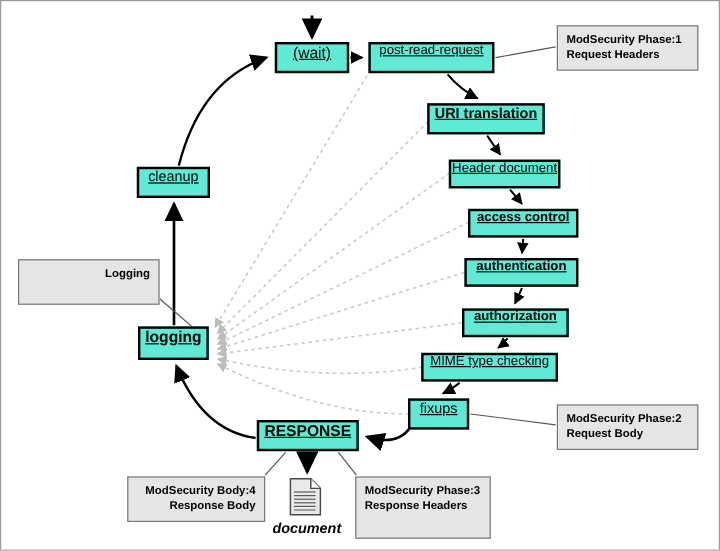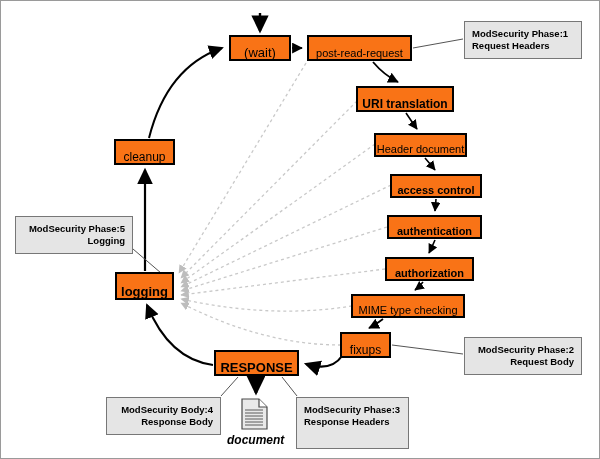--- a/index.html
+++ b/index.html
@@ -9,26 +9,27 @@
     width:600px;height:459px;
     background:#ffffff;
     box-sizing:border-box;
     border:1px solid #9a9a9a;
     overflow:hidden;
   }
   #svg-layer{position:absolute;left:0;top:0;width:600px;height:459px;}
   .node{
     position:absolute;
     box-sizing:border-box;
-    background:#f97316;
+    background:#5eead4;
     border:2px solid #000000;
-    display:flex;align-items:flex-end;justify-content:center;
+    display:flex;align-items:flex-start;justify-content:center;
     color:#000000;
     white-space:nowrap;
     z-index:3;
+    text-decoration:underline;
   }
   .node span{display:block;line-height:1;}
   .note{
     position:absolute;
     box-sizing:border-box;
     background:#e5e5e5;
     border:1px solid #777777;
     color:#000000;
     font-size:9.5px;
     font-weight:bold;
@@ -189,24 +190,23 @@
   </div>
   <div class="node" id="n-cleanup" style="left: 113px; top: 138px; width: 61px; height: 26px; font-size: 12px; font-weight: 400;">
     <span>cleanup</span>
   </div>
 
   <div class="note" id="note-phase1" style="left: 463px; top: 20px; width: 118px; height: 38px;">
     <div>ModSecurity Phase:1</div>
     <div>Request Headers</div>
   </div>
   <div class="note right" id="note-phase5" style="left: 14px; top: 215px; width: 118px; height: 38px;">
-    <div>ModSecurity Phase:5</div>
     <div>Logging</div>
   </div>
-  <div class="note" id="note-phase2" style="left: 463px; top: 336px; width: 118px; height: 38px; text-align: right;">
+  <div class="note" id="note-phase2" style="left: 463px; top: 336px; width: 118px; height: 38px;">
     <div>ModSecurity Phase:2</div>
     <div>Request Body</div>
   </div>
   <div class="note right" id="note-phase4" style="left: 105px; top: 396px; width: 115px; height: 38px;">
     <div>ModSecurity Body:4</div>
     <div>Response Body</div>
   </div>
   <div class="note" id="note-phase3" style="left: 295px; top: 396px; width: 113px; height: 52px;">
     <div>ModSecurity Phase:3</div>
     <div>Response Headers</div>

